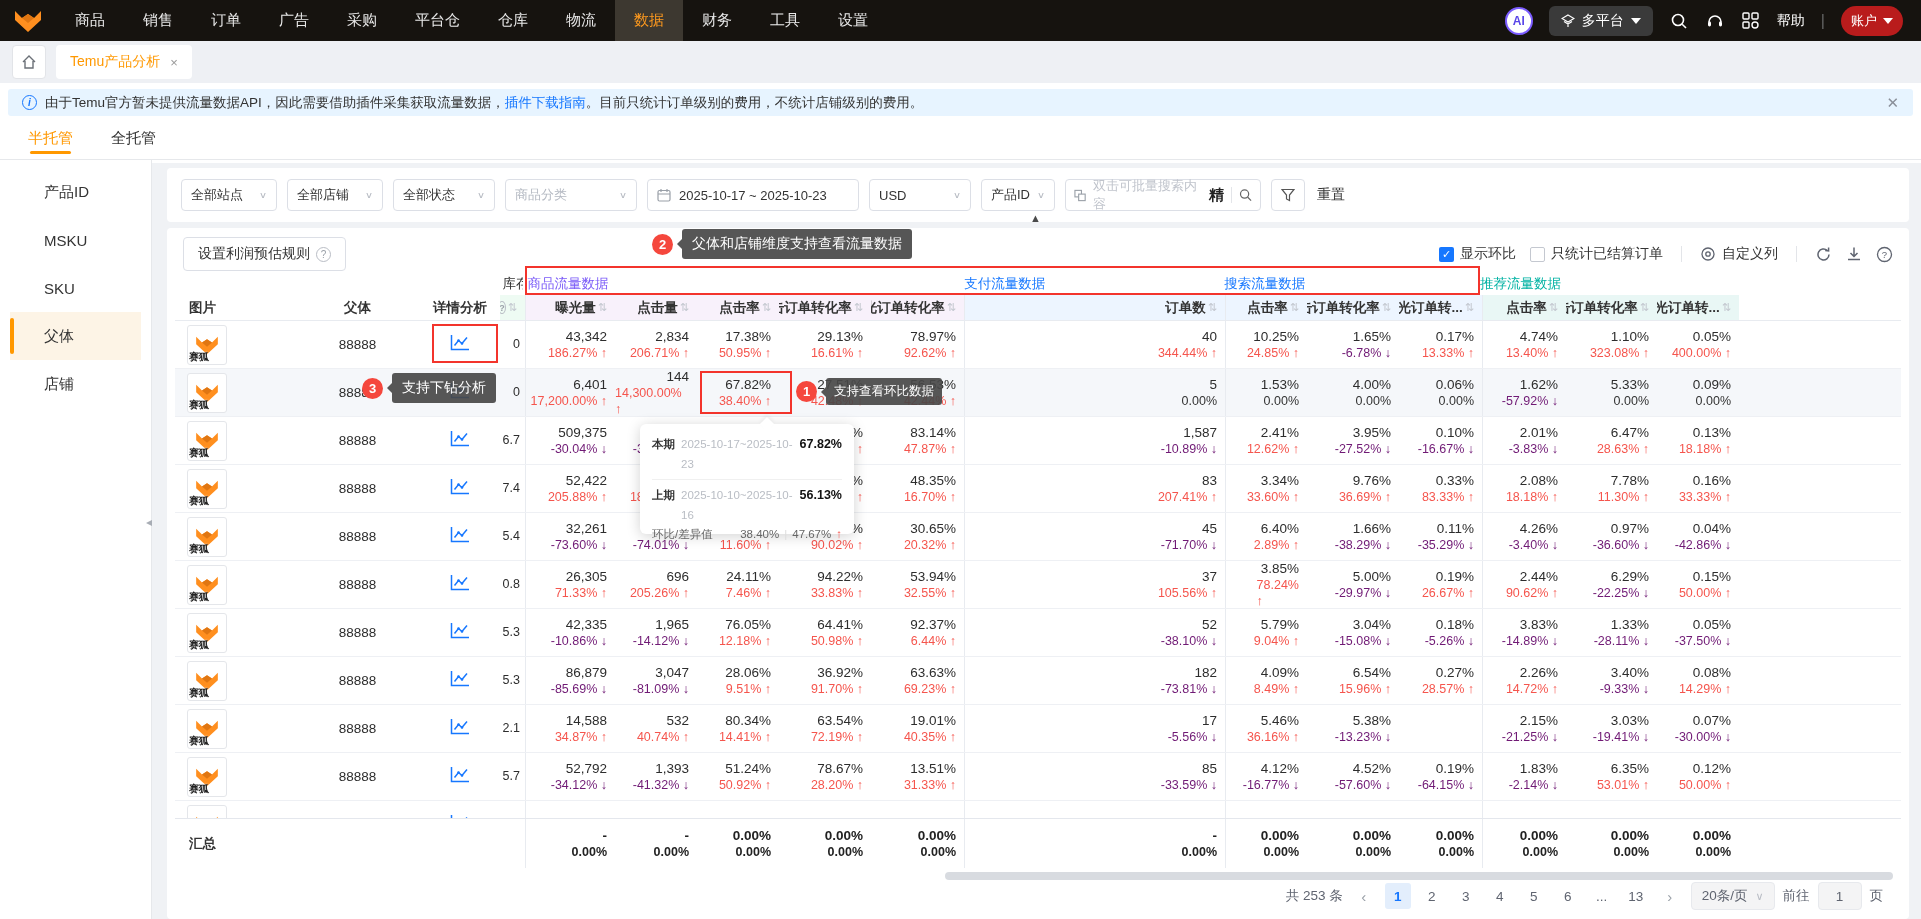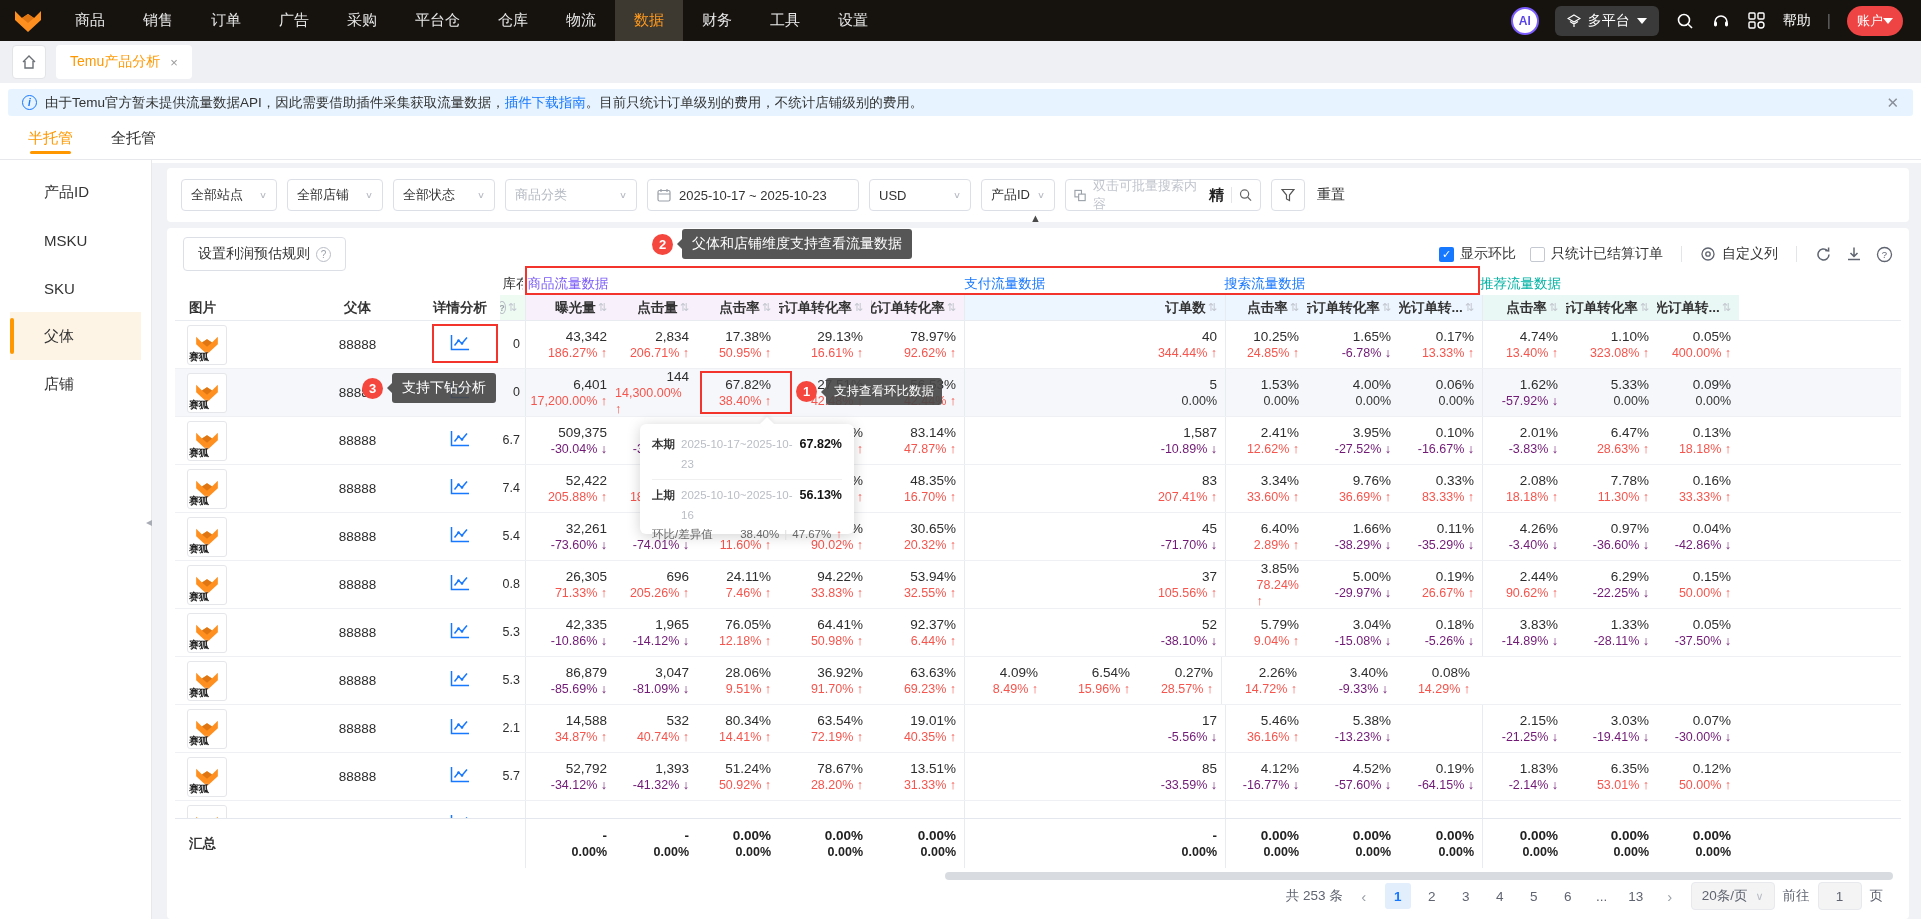--- a/index.html
+++ b/index.html
@@ -13,21 +13,21 @@
   .nav-items { display:flex; height:100%; }
   .nav-item { color:#e8e8e8; font-size:15px; padding:0 19px; display:flex; align-items:center; cursor:pointer; height:41px; }
   .nav-item.active { background:#3d3830; color:#ff9a1e; }
   .nav-right { margin-left:auto; display:flex; align-items:center; gap:16px; padding-right:18px; }
   .ai-badge { width:28px; height:28px; border-radius:50%; background:#fff; border:2px solid #7b5cff; color:#5a46e8; font-size:12px; font-weight:bold; display:flex; align-items:center; justify-content:center; }
   .platform-pill { background:#3a3a3a; border-radius:6px; height:30px; display:flex; align-items:center; gap:7px; padding:0 12px; color:#fff; font-size:14px; cursor:pointer; }
   .caret-down { width:0; height:0; border-left:5px solid transparent; border-right:5px solid transparent; border-top:6px solid #fff; display:inline-block; }
   .nav-ico { width:20px; height:20px; display:flex; align-items:center; justify-content:center; cursor:pointer; }
   .nav-help { color:#fff; font-size:14px; cursor:pointer; }
   .nav-div { color:#666; }
-  .account-pill { background:#ef4444; border-radius:15px; height:30px; padding:0 10px; display:flex; align-items:center; color:#fff; font-size:13px; cursor:pointer; }
+  .account-pill { background:#b91c1c; border-radius:15px; height:30px; padding:0 10px; display:flex; align-items:center; gap:6px; color:#fff; font-size:13px; cursor:pointer; }
 
   
   .tabbar { position:absolute; left:0; top:41px; width:100%; height:42px; background:#eef0f4; display:flex; align-items:center; padding:0 12px; gap:10px; }
   .home-box { width:34px; height:34px; background:#fff; border:1px solid #e2e4e8; border-radius:4px; display:flex; align-items:center; justify-content:center; cursor:pointer; }
   .tab { height:34px; background:#fff; border-radius:4px; display:flex; align-items:center; gap:10px; padding:0 14px; font-size:14px; color:#ff9800; cursor:pointer; }
   .tab .x { color:#999; font-size:13px; }
 
   
   .page-white { position:absolute; left:0; top:83px; width:100%; height:80px; background:#fff; }
   .banner { position:absolute; left:8px; top:89px; width:1905px; height:27px; background:#e7f4ff; border-radius:3px; display:flex; align-items:center; padding:0 14px; font-size:13.5px; color:#333; gap:8px; }
@@ -939,20 +939,24 @@
               <span class="m up">9.51% ↑</span>
             </div>
             <div class="cell r" style="width: 92px;">
               <span class="v">36.92%</span>
               <span class="m up">91.70% ↑</span>
             </div>
             <div class="cell r" style="width: 93px;">
               <span class="v">63.63%</span>
               <span class="m up">69.23% ↑</span>
             </div>
+            <div class="cell r gb" style="width: 261px;">
+              <span class="v">182</span>
+              <span class="m down">-73.81% ↓</span>
+            </div>
             <div class="cell r gb" style="width: 82px;">
               <span class="v">4.09%</span>
               <span class="m up">8.49% ↑</span>
             </div>
             <div class="cell r" style="width: 92px;">
               <span class="v">6.54%</span>
               <span class="m up">15.96% ↑</span>
             </div>
             <div class="cell r" style="width: 83px;">
               <span class="v">0.27%</span>

